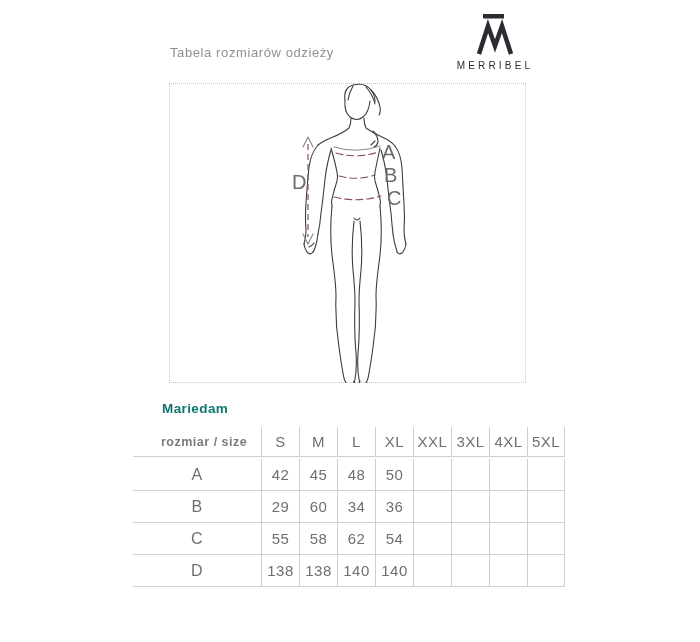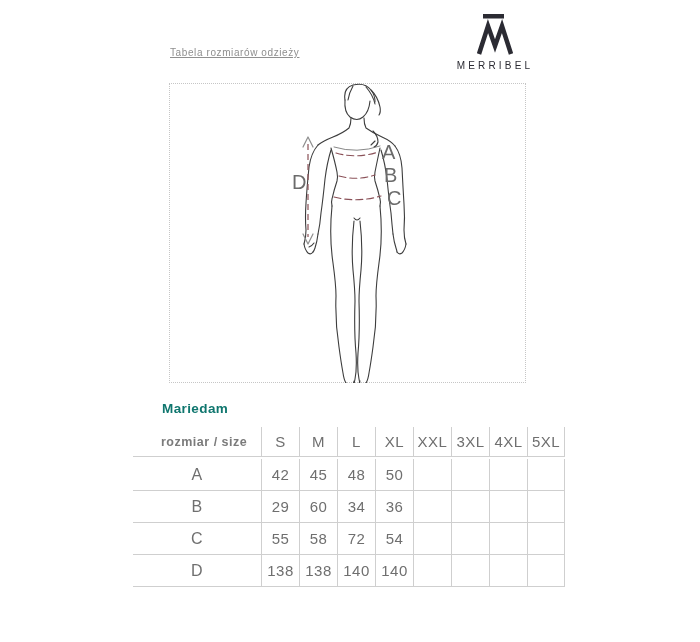--- a/index.html
+++ b/index.html
@@ -9,21 +9,21 @@
     position:relative;
     font-family:"Liberation Sans", sans-serif;
     overflow:hidden;
   }
   
   .logo{position:absolute;left:450px;top:8px;width:105px;height:68px;}
   .logo svg{display:block;width:105px;height:68px;}
   
   .title-block{
     position:absolute;left:170px;top:44px;
-    font-size:10px;line-height:17px;color:#8f8f8f;letter-spacing:.6px;text-decoration:underline;
+    font-size:13px;line-height:17px;color:#8f8f8f;letter-spacing:.6px;
   }
   
   .figure-box{
     position:absolute;left:169px;top:83px;width:357px;height:300px;
     border:1px dotted #c6c6c6;box-sizing:border-box;
   }
   .figure-svg{position:absolute;left:169px;top:83px;width:357px;height:300px;}
   .sketch{stroke:#3d3d3d;stroke-width:1.1;fill:none;stroke-linecap:round;stroke-linejoin:round;}
   .sketch-thin{stroke:#6a6a6a;stroke-width:.8;fill:none;stroke-linecap:round;}
   .dash{stroke-width:1.2;fill:none;stroke-dasharray:7 4;stroke-linecap:round;}
@@ -155,21 +155,21 @@
   <div class="cell col">34</div>
   <div class="cell col">36</div>
   <div class="cell col"></div>
   <div class="cell col"></div>
   <div class="cell col"></div>
   <div class="cell col lastcol"></div>
 
   <div class="cell rowhead">C</div>
   <div class="cell col">55</div>
   <div class="cell col">58</div>
-  <div class="cell col">72</div>
+  <div class="cell col">62</div>
   <div class="cell col">54</div>
   <div class="cell col"></div>
   <div class="cell col"></div>
   <div class="cell col"></div>
   <div class="cell col lastcol"></div>
 
   <div class="cell rowhead">D</div>
   <div class="cell col">138</div>
   <div class="cell col">138</div>
   <div class="cell col">140</div>

